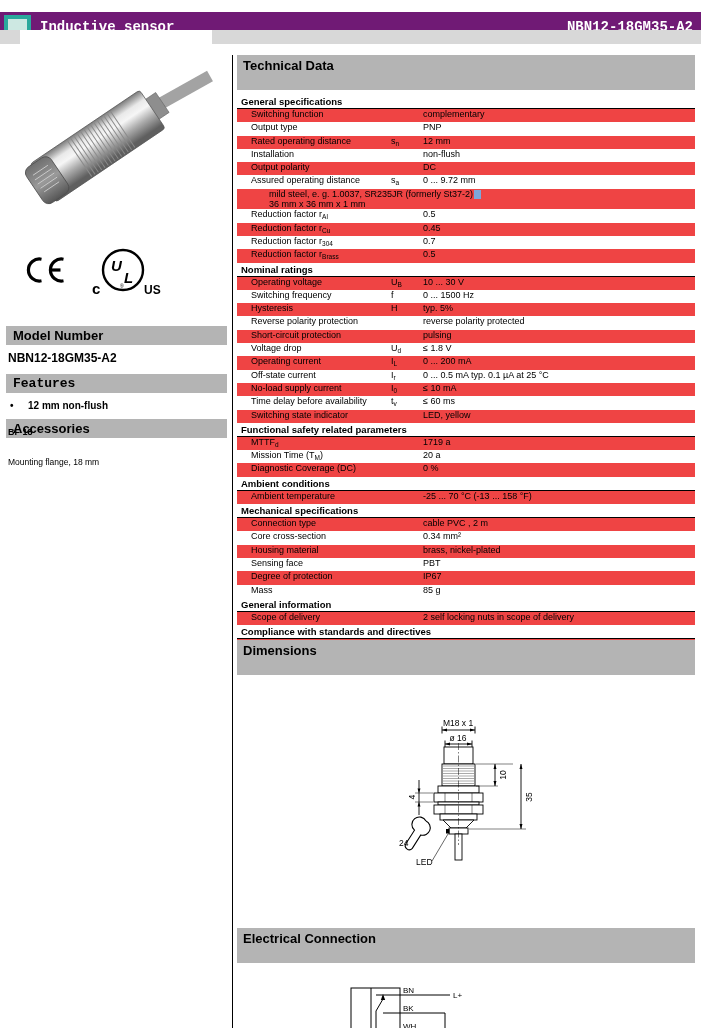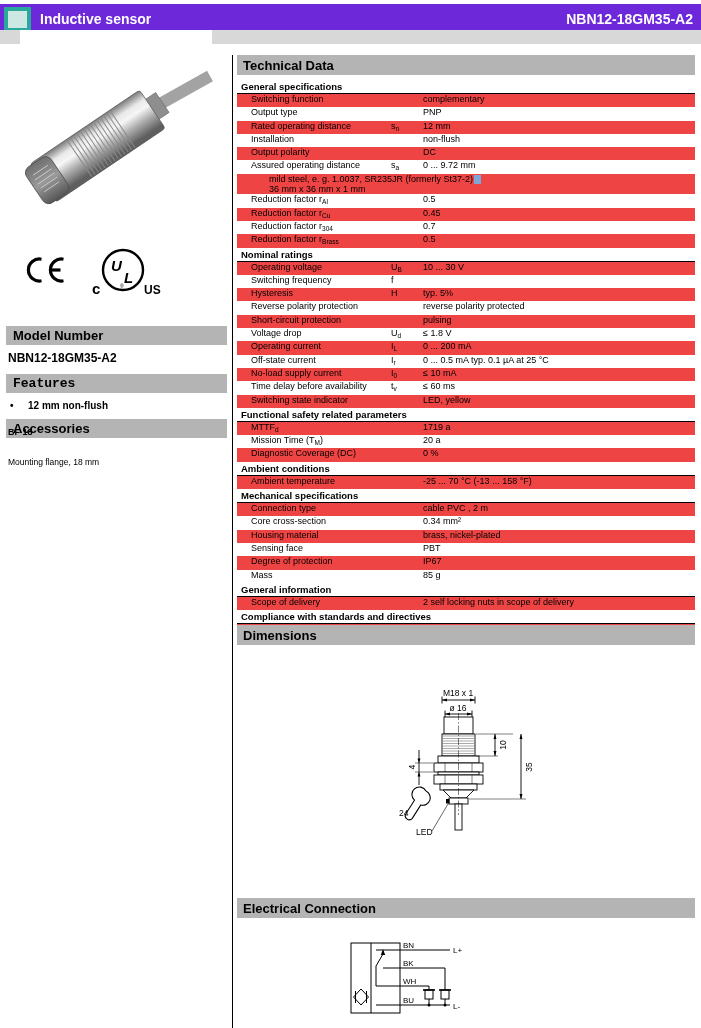--- a/index.html
+++ b/index.html
@@ -1,21 +1,21 @@
 <!DOCTYPE html>
 <html><head>
 <meta charset="utf-8">
 <style>
   * { margin:0; padding:0; box-sizing:border-box; }
   html,body { background:#fff; }
   body { font-family:"Liberation Sans", sans-serif; color:#000; }
   .page { position:relative; width:701px; height:1028px; background:#fff; overflow:hidden; }
 
   
-  .hdr { position:absolute; top:4px; left:0; width:701px; height:30px; background:#6d28d9; display:flex; align-items:center; }
+  .hdr { position:absolute; top:12px; left:0; width:701px; height:30px; background:#701a75; display:flex; align-items:center;font-family:Liberation Mono, monospace; }
   .hdr-logo { width:27px; height:25px; background:#cde8e2; border:4px solid #2ba89c; margin-left:4px; flex-shrink:0; }
   .hdr-title { color:#fff; font-weight:bold; font-size:14px; margin-left:9px; }
   .hdr-pn { color:#fff; font-weight:bold; font-size:14px; margin-left:auto; margin-right:8px; }
   .substrip { position:absolute; top:30px; left:0; width:701px; height:14px; background:#d8d8d8; }
   .substrip-notch { position:absolute; left:20px; top:0; width:192px; height:14px; background:#fff; }
 
   
   .leftcol { position:absolute; left:0; top:44px; width:231px; height:984px; }
   .photo { position:absolute; left:14px; top:14px; }
   .ce-mark { position:absolute; left:22px; top:208px; }
@@ -23,21 +23,21 @@
   .side-bar { position:absolute; left:6px; width:221px; height:19px; background:#b4b4b4; font-weight:bold; font-size:13px; padding:2px 16px 0 7px; }
   .bar-model { top:282px; } .bar-features { top:330px;font-family:Liberation Mono, monospace; } .bar-acc { top:375px; }
   .model-value { position:absolute; left:8px; top:307px; font-weight:bold; font-size:12px; }
   .feature-row { position:absolute; left:10px; top:356px; font-weight:bold; font-size:10px; display:flex; }
   .feature-bullet { width:18px; }
   .acc-name { position:absolute; left:8px; top:383px; font-weight:bold; font-size:9px;text-align:center; }
   .acc-desc { position:absolute; left:8px; top:413px; font-size:8.5px; }
 
   
   .rightcol { position:absolute; left:232px; top:55px; width:469px; height:973px; border-left:1px solid #000; padding:0 6px 0 4px; }
-  .sec-bar { height:20px; background:#b4b4b4; font-weight:bold; font-size:13px; padding:3px 0 0 6px; }
+  .sec-bar { height:35px; background:#b4b4b4; font-weight:bold; font-size:13px; padding:3px 0 0 6px; }
 
   
   .ttable { font-size:9px; height:545px; overflow:hidden; margin-top:5px; }
   .theading { font-weight:bold; font-size:9.5px; line-height:10px; border-bottom:1px solid #000; padding:1px 0 1px 4px; margin-top:1px; }
   .trow { display:flex; }
   .trow.shade { background:#ef4444; }
   .tlabel { width:154px; padding-left:14px; flex-shrink:0; line-height:10.3px; }
   .tsym { width:32px; flex-shrink:0; line-height:10.3px; }
   .tval { flex:1; }
   .vline { line-height:10.3px; }
@@ -227,20 +227,23 @@
         <div class="trow shade">
           <div class="tlabel"><span>Operating voltage</span><span class="sub"></span><span></span></div>
           <div class="tsym"><span>U</span><span class="sub">B</span></div>
           <div class="tval">
             <div class="vline"><span>10 ... 30 V</span></div>
           </div>
         </div>
         <div class="trow">
           <div class="tlabel"><span>Switching frequency</span><span class="sub"></span><span></span></div>
           <div class="tsym"><span>f</span><span class="sub"></span></div>
+          <div class="tval">
+            <div class="vline"><span>0 ... 1500 Hz</span></div>
+          </div>
         </div>
         <div class="trow shade">
           <div class="tlabel"><span>Hysteresis</span><span class="sub"></span><span></span></div>
           <div class="tsym"><span>H</span><span class="sub"></span></div>
           <div class="tval">
             <div class="vline"><span>typ. 5%</span></div>
           </div>
         </div>
         <div class="trow">
           <div class="tlabel"><span>Reverse polarity protection</span><span class="sub"></span><span></span></div>

